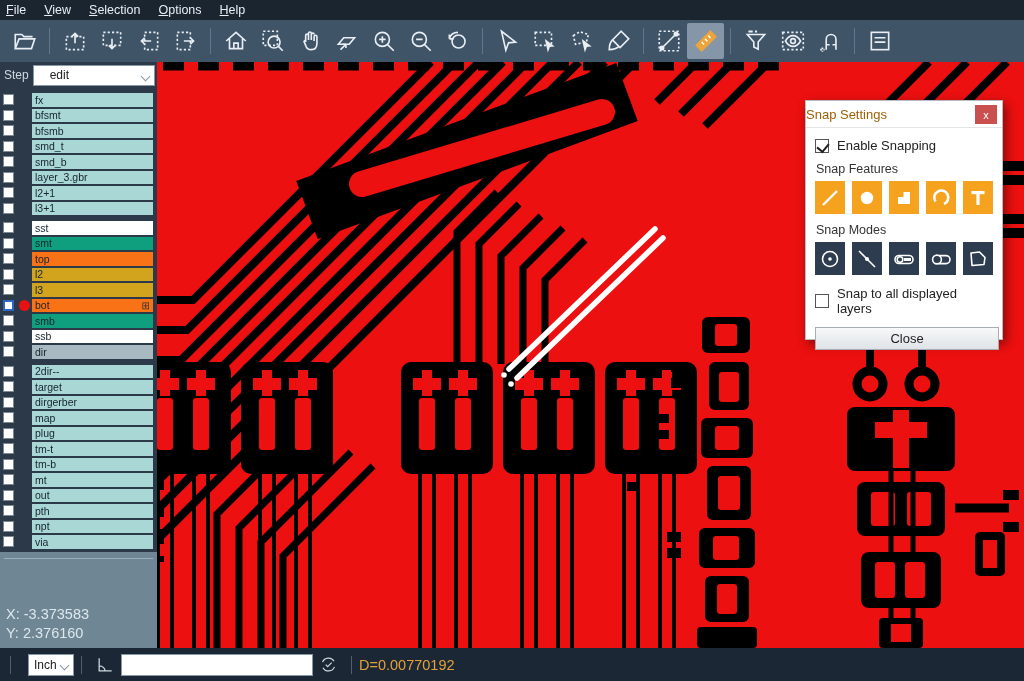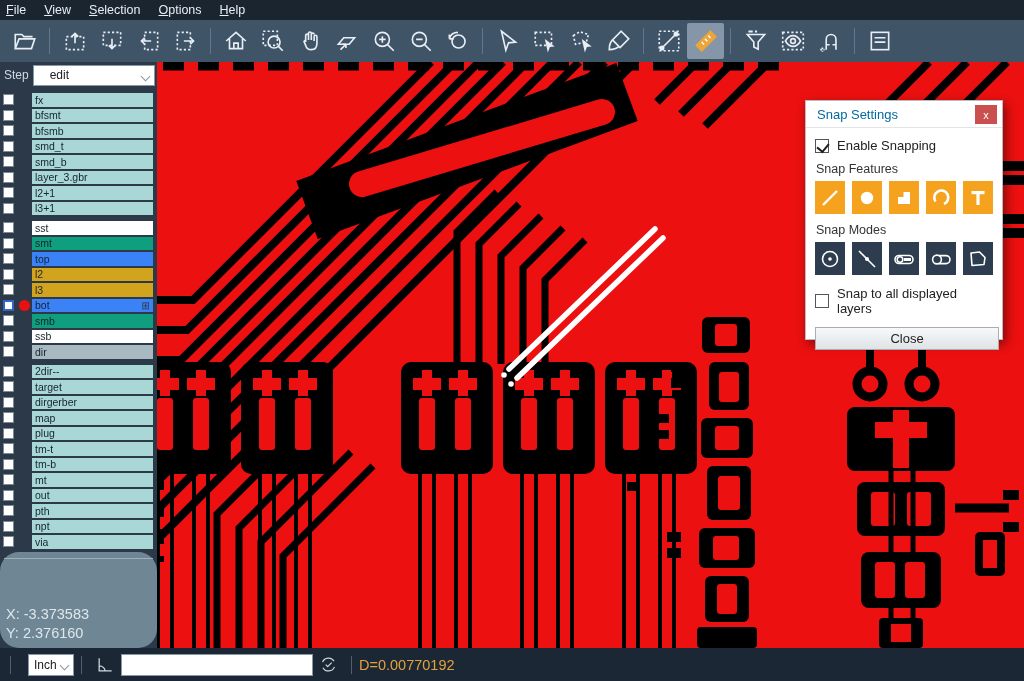--- a/index.html
+++ b/index.html
@@ -32,34 +32,34 @@
   .chev::before { content:""; position:absolute; left:0; top:0; width:6px; height:6px;
     border-right:1.5px solid #8a97a3; border-bottom:1.5px solid #8a97a3; transform:rotate(45deg); }
   .lgroup { margin-top:4px; }
   .lrow { height:15.5px; display:flex; align-items:center; position:relative; }
   .lcheck { width:11px; height:11px; background:#fff; border:1px solid #7c8894; margin-left:3px; flex:0 0 auto;}
   .lcheck.sel { border:2px solid #2f66c4; }
   .ldot { width:11px; height:11px; border-radius:50%; background:#e81111; position:absolute; left:19px; }
   .lcell { position:absolute; left:32px; width:121px; height:13.5px; font-size:10.5px;
     color:#15242e; padding-left:3px; display:flex; align-items:center; }
   .c-cyan{background:#a9d7d5;} .c-white{background:#ffffff;} .c-green{background:#0f9e7e;}
-  .c-amber{background:#3b82f6;} .c-gold{background:#d2a41e;} .c-grey{background:#a9b9c2;}
+  .c-amber{background:#f97316;} .c-gold{background:#d2a41e;} .c-grey{background:#a9b9c2;}
   .gridglyph { margin-left:auto; margin-right:3px; font-size:10px; color:#333; }
-  #xypanel { position:absolute; left:0; bottom:0; width:157px; height:96px; background:#6f8694;border-radius:19px; }
+  #xypanel { position:absolute; left:0; bottom:0; width:157px; height:96px; background:#6f8694; }
   #xypanel .divider { position:absolute; left:4px; right:4px; top:6px; height:1px; background:#9ab0ba; }
   .xyline { position:absolute; left:6px; color:#dde7ec; font-size:14.5px; }
 
   
   #canvas { position:absolute; left:157px; top:62px; width:867px; height:586px; z-index:1; }
 
   
   #snapdlg { position:absolute; left:805px; top:100px; width:198px; height:240px;
     background:#fff; border:1px solid #b8bcc0; box-shadow:3px 4px 10px rgba(0,0,0,.45); z-index:10; }
   #dlgtitle { height:27px; border-bottom:1px solid #e2e4e6; display:flex; align-items:center;
-    padding-left:11px; font-size:13px; color:#0369a1; }
+    font-size:13px; color:#a16207; }
   #dlgclose { position:absolute; right:5px; top:4px; width:22px; height:19px; background:#c9504e;
     color:#fff; font-size:11px; display:flex; align-items:center; justify-content:center; }
   .dlgbody { padding:10px 9px 0 9px; }
   .ckrow { display:flex; align-items:center; gap:8px; margin-bottom:4px; }
   .ck { width:14px; height:14px; border:1.5px solid #555; background:#fff; position:relative; flex:0 0 auto;}
   .ck.on::after { content:""; position:absolute; left:2.5px; top:1px; width:6px; height:9px;
     border-right:2px solid #222; border-bottom:2px solid #222; transform:rotate(40deg); }
   .cklabel { font-size:13px; color:#222; }
   .seclabel { font-size:12.5px; color:#333; margin:9px 0 5px 1px; }
   .btnrow { display:flex; gap:6.5px; }

